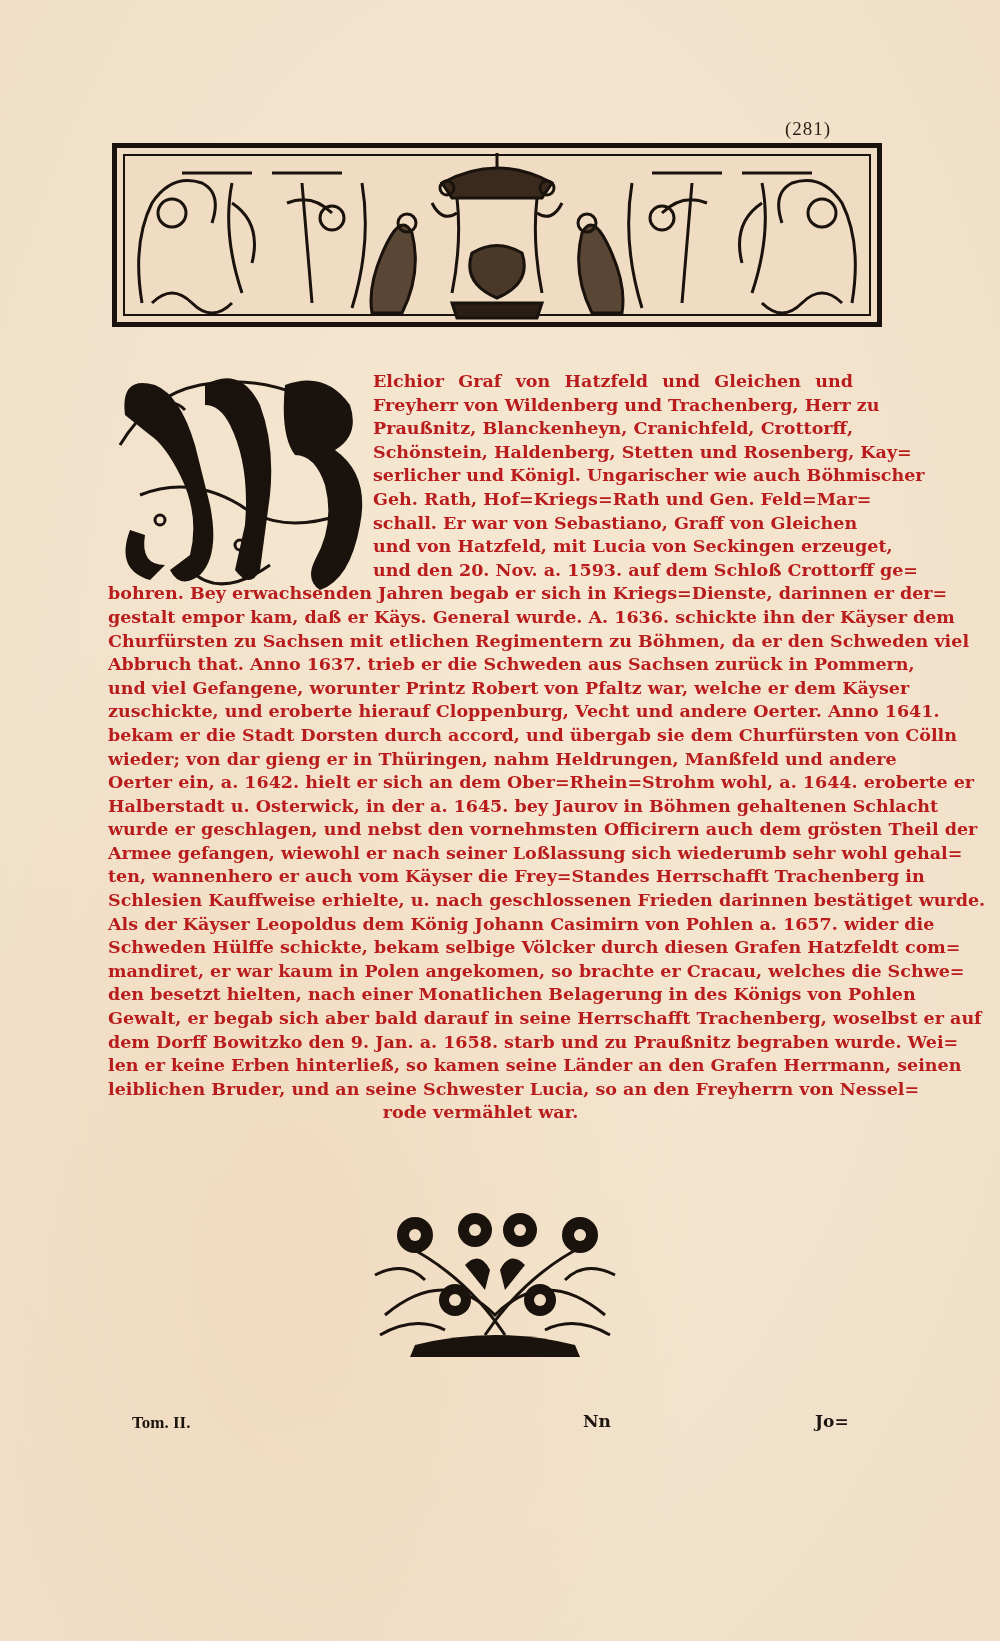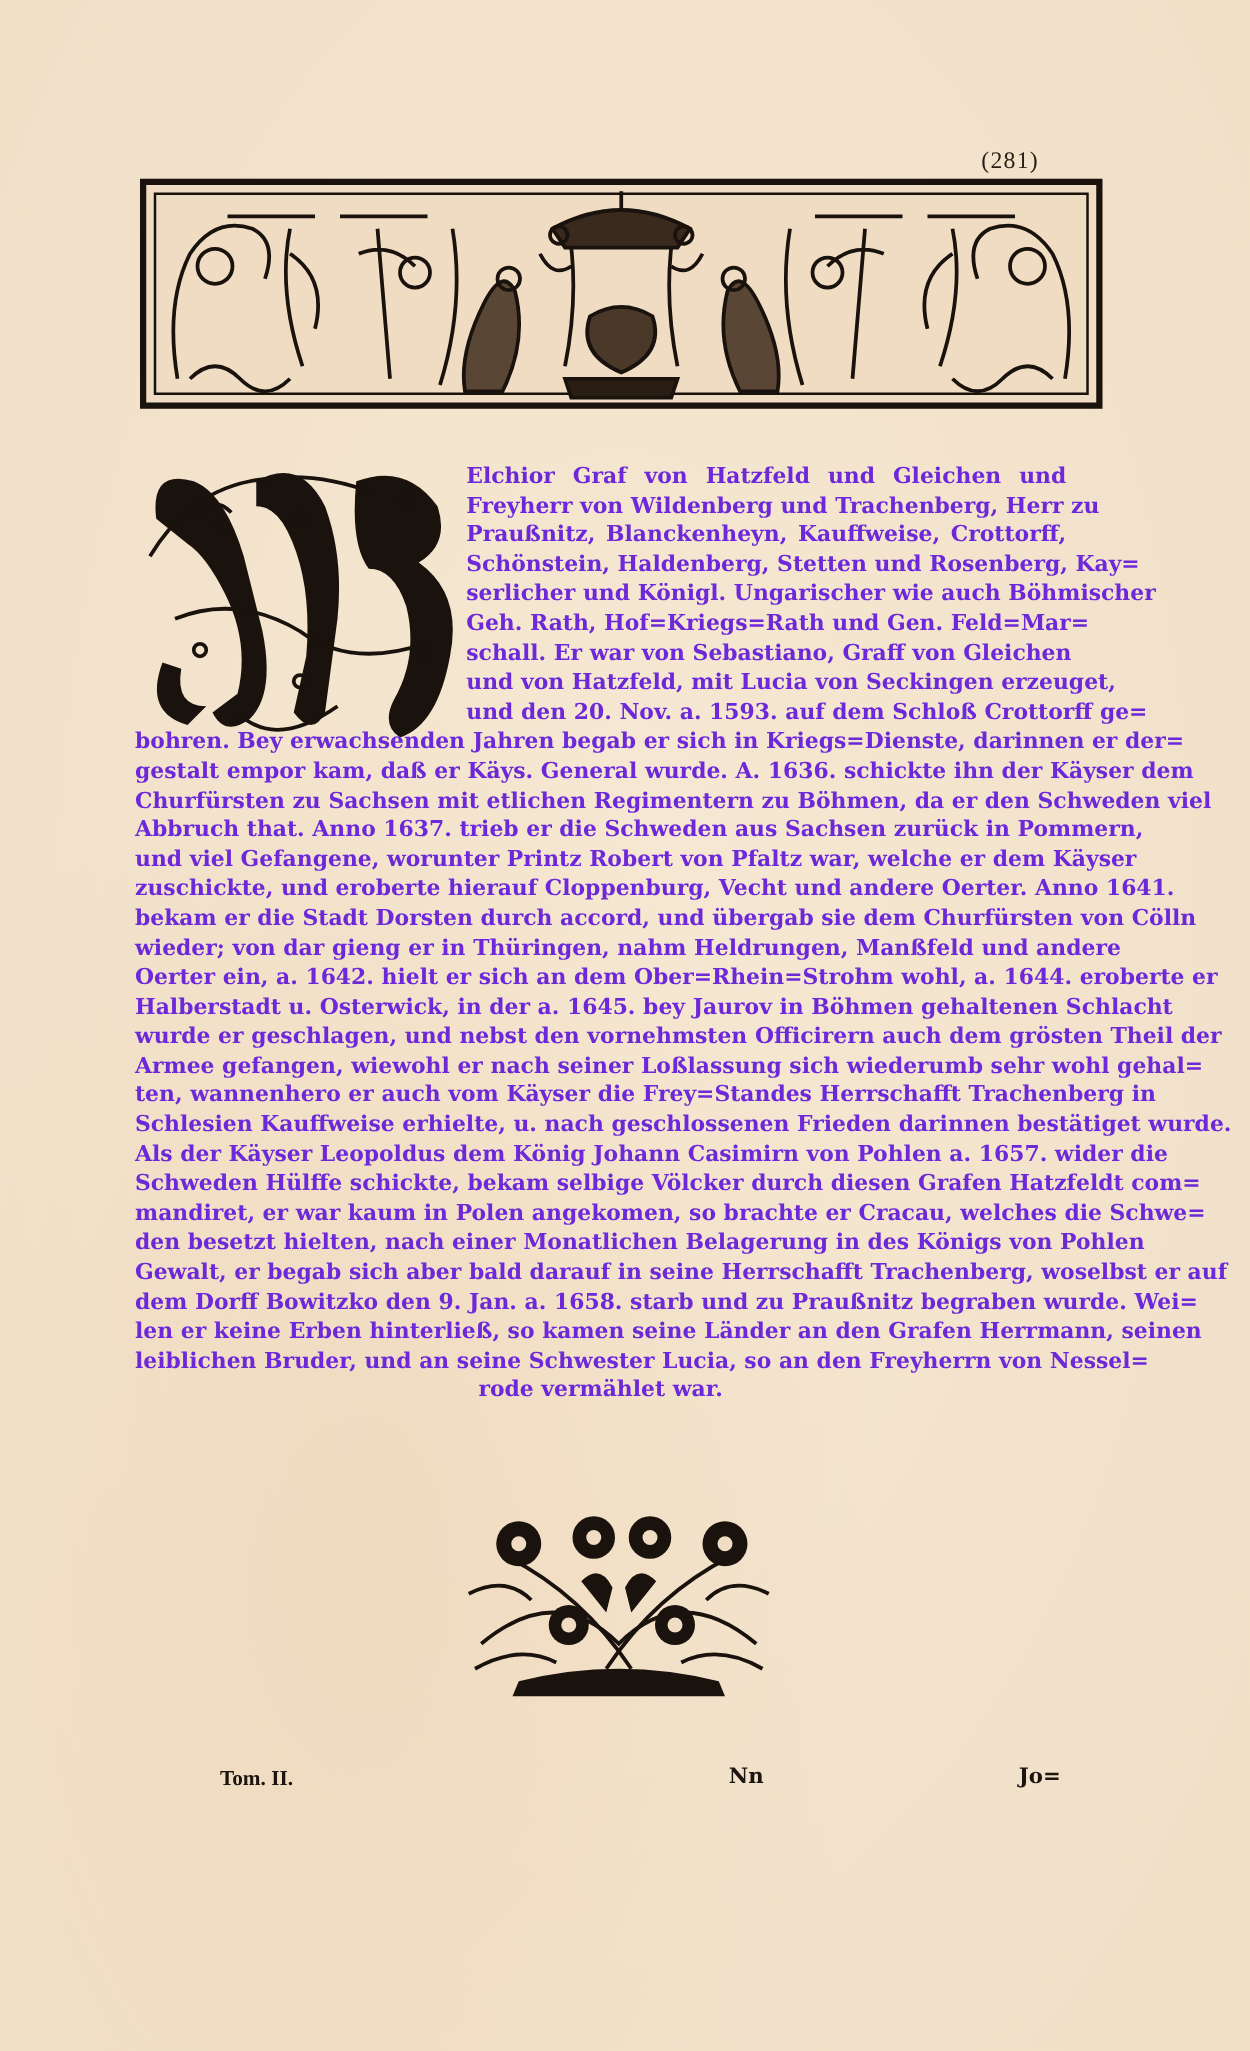--- a/index.html
+++ b/index.html
@@ -28,32 +28,32 @@
     .headpiece .inner {
       position: absolute; left: 6px; top: 6px; right: 6px; bottom: 6px;
       border: 2px solid #1a120c;
     }
     .drop-cap {
       position: absolute; left: 110px; top: 355px; width: 262px; height: 245px;
     }
     .text-block {
       position: absolute; left: 108px; top: 370px; width: 745px;
       font-family: "DejaVu Serif", serif; font-weight: bold;
-      font-size: 17.5px; line-height: 23.6px; color: #6d28d9;
+      font-size: 17.5px; line-height: 23.6px; color: #b91c1c;
     }
     .line { white-space: nowrap; overflow: visible; display: block; text-align: justify; text-align-last: justify; }
     .line.indented { margin-left: 265px; width: 480px; }
     .line.full { width: 745px; }
     .line.centered { text-align: left; text-align-last: center; }
     .tailpiece {
       position: absolute; left: 365px; top: 1205px; width: 260px; height: 160px;
     }
     .footer-left {
       position: absolute; left: 132px; top: 1413px;
-      font-family: "Liberation Serif", serif; font-weight: bold; font-size: 17px; margin-left: 44px;
+      font-family: "Liberation Serif", serif; font-weight: bold; font-size: 17px;
     }
     .footer-center {
       position: absolute; left: 583px; top: 1411px;
       font-family: "DejaVu Serif", serif; font-weight: bold; font-size: 17px;
     }
     .footer-right {
       position: absolute; left: 815px; top: 1411px;
       font-family: "DejaVu Serif", serif; font-weight: bold; font-size: 17px;
     }
   </style>
@@ -124,21 +124,21 @@
         <circle cx="130" cy="190" r="5"></circle>
         <circle cx="230" cy="170" r="5"></circle>
       <path d="M80 215 Q110 245 160 210"></path>
     </g>
   </svg>
 </div>
 
 <div class="text-block">
   <span class="line indented">Elchior Graf von Hatzfeld und Gleichen und</span>
   <span class="line indented">Freyherr von Wildenberg und Trachenberg, Herr zu</span>
-  <span class="line indented">Praußnitz, Blanckenheyn, Kauffweise, Crottorff,</span>
+  <span class="line indented">Praußnitz, Blanckenheyn, Cranichfeld, Crottorff,</span>
   <span class="line indented">Schönstein, Haldenberg, Stetten und Rosenberg, Kay=</span>
   <span class="line indented">serlicher und Königl. Ungarischer wie auch Böhmischer</span>
   <span class="line indented">Geh. Rath, Hof=Kriegs=Rath und Gen. Feld=Mar=</span>
   <span class="line indented">schall. Er war von Sebastiano, Graff von Gleichen</span>
   <span class="line indented">und von Hatzfeld, mit Lucia von Seckingen erzeuget,</span>
   <span class="line indented">und den 20. Nov. a. 1593. auf dem Schloß Crottorff ge=</span>
   <span class="line full">bohren. Bey erwachsenden Jahren begab er sich in Kriegs=Dienste, darinnen er der=</span>
   <span class="line full">gestalt empor kam, daß er Käys. General wurde. A. 1636. schickte ihn der Käyser dem</span>
   <span class="line full">Churfürsten zu Sachsen mit etlichen Regimentern zu Böhmen, da er den Schweden viel</span>
   <span class="line full">Abbruch that. Anno 1637. trieb er die Schweden aus Sachsen zurück in Pommern,</span>

